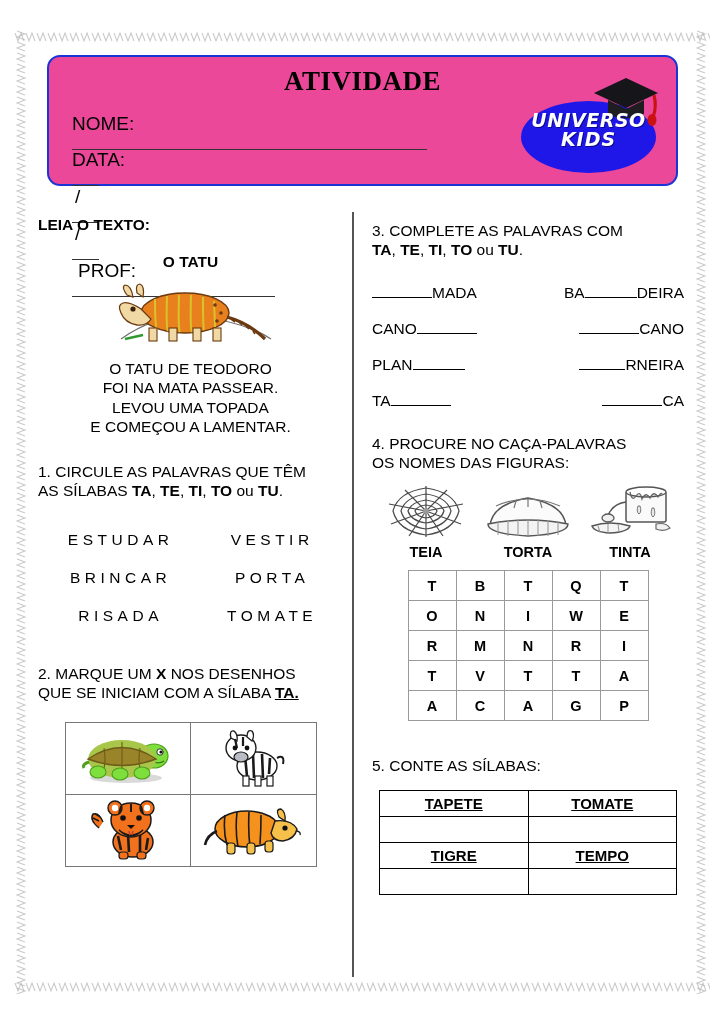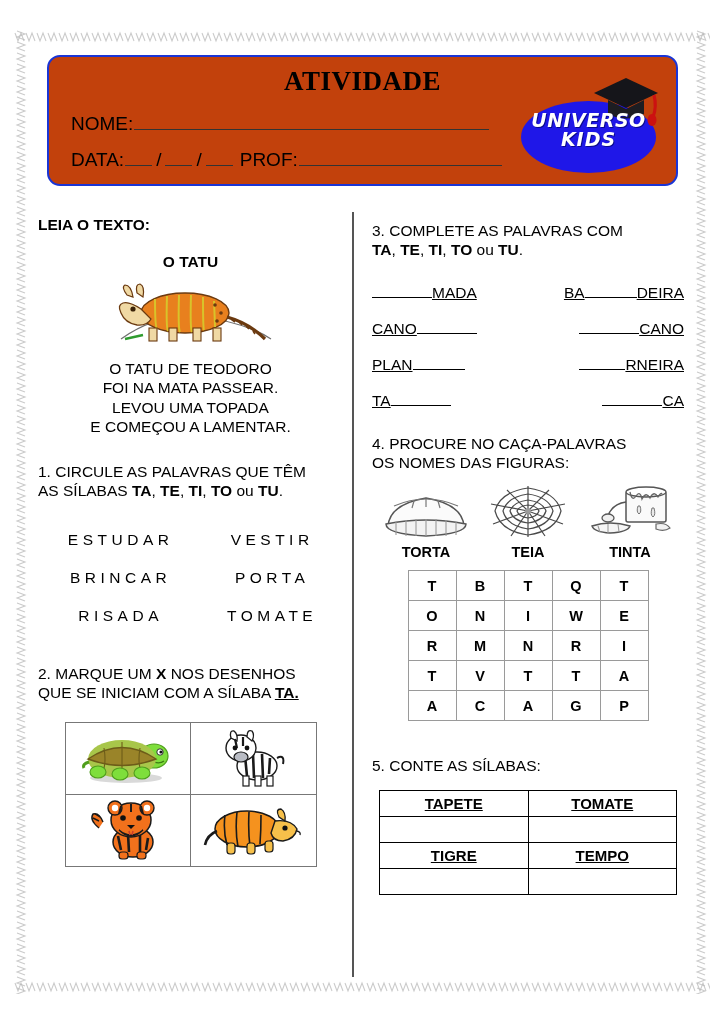--- a/index.html
+++ b/index.html
@@ -29,38 +29,39 @@
   .pb-top    { left: 14px;  top: 30px;  width: 696px; height: 14px; }
   .pb-bottom { left: 14px;  bottom: 30px; width: 696px; height: 14px; }
 
   
   .header-box {
     position: absolute;
     left: 47px; top: 55px;
     width: 631px; height: 131px;
     border: 2.5px solid #1a35d6;
     border-radius: 13px;
-    background: #c2410c;
+    background: #ec4899;
   }
   .activity-title {
     position: absolute;
     left: 0; right: 0; top: 9px;
     text-align: center;
     font-family: "Liberation Serif", serif;
     font-weight: bold;
     font-size: 27px;
     letter-spacing: .5px;
   }
   .field-row {
     position: absolute;
     left: 22px;
     font-size: 19px;
     white-space: nowrap;
     display: flex;
     align-items: baseline;
+    flex-direction: column;
   }
   .row-nome { top: 56px; }
   .row-data { top: 92px; }
   .blank-line {
     display: inline-block;
     border-bottom: 1.6px solid #333;
     height: 15px;
     margin: 0 1px;
   }
   .bl-nome  { width: 355px; }
@@ -161,21 +162,20 @@
     text-align: center;
     vertical-align: middle;
     padding: 2px;
   }
 
   
   .fill-table {
     width: 100%;
     margin-top: 16px;
     border-collapse: collapse;
-    text-decoration: underline;
   }
   .fill-table td {
     font-size: 15.5px;
     padding: 9px 0;
     white-space: nowrap;
   }
   .fill-table td.right { text-align: right; }
   .ul {
     display: inline-block;
     border-bottom: 1.5px solid #000;
@@ -474,41 +474,41 @@
     </tbody>
       </table>
 
     <div class="q-text" style="margin-top:16px">
       <div>4. PROCURE NO CAÇA-PALAVRAS</div>
       <div>OS NOMES DAS FIGURAS:</div>
     </div>
 
     <div class="fig-row">
       <div class="fig-cell">
-        <svg width="92" height="52" viewBox="0 0 92 52">
-          <path d="M8 40 Q10 18 46 12 Q82 18 84 40 Z" fill="#fbfbfb" stroke="#555" stroke-width="1.5"></path>
-          <path d="M14 20 Q46 6 78 20" stroke="#777" stroke-width="1.2" fill="none"></path>
-          <path d="M34 15 L32 22 M46 13 L46 21 M58 15 L60 22" stroke="#777" stroke-width="1.2"></path>
-          <path d="M6 38 Q46 30 86 38 Q86 48 46 50 Q6 48 6 38 Z" fill="#f3f3f3" stroke="#555" stroke-width="1.5"></path>
-          <path d="M16 36 L16 49 M26 34 L26 50 M36 33 L36 50 M46 33 L46 50 M56 33 L56 50 M66 34 L66 50 M76 36 L76 49" stroke="#9a9a9a" stroke-width="1.1"></path>
-        </svg>
-        <div class="fig-label">TORTA</div>
-      </div>
-      <div class="fig-cell">
         <svg width="82" height="54" viewBox="0 0 82 54">
           <g stroke="#4a4a4a" stroke-width="1.2" fill="none">
             <path d="M41 27 L41 2 M41 27 L62 6 M41 27 L78 20 M41 27 L76 40 M41 27 L58 52 M41 27 L41 53 M41 27 L24 52 M41 27 L6 40 M41 27 L4 20 M41 27 L20 6"></path>
             <path d="M41 21 Q50 22 52 27 Q50 33 41 34 Q32 33 30 27 Q32 22 41 21 Z"></path>
             <path d="M41 16 Q56 18 59 27 Q56 37 41 39 Q26 37 23 27 Q26 18 41 16 Z"></path>
             <path d="M41 10 Q62 13 66 27 Q62 42 41 45 Q20 42 16 27 Q20 13 41 10 Z"></path>
             <path d="M41 4 Q69 8 74 27 Q69 47 41 51 Q13 47 8 27 Q13 8 41 4 Z"></path>
           </g>
           <circle cx="41" cy="27" r="3" fill="#9a9a9a"></circle>
         </svg>
         <div class="fig-label">TEIA</div>
+      </div>
+      <div class="fig-cell">
+        <svg width="92" height="52" viewBox="0 0 92 52">
+          <path d="M8 40 Q10 18 46 12 Q82 18 84 40 Z" fill="#fbfbfb" stroke="#555" stroke-width="1.5"></path>
+          <path d="M14 20 Q46 6 78 20" stroke="#777" stroke-width="1.2" fill="none"></path>
+          <path d="M34 15 L32 22 M46 13 L46 21 M58 15 L60 22" stroke="#777" stroke-width="1.2"></path>
+          <path d="M6 38 Q46 30 86 38 Q86 48 46 50 Q6 48 6 38 Z" fill="#f3f3f3" stroke="#555" stroke-width="1.5"></path>
+          <path d="M16 36 L16 49 M26 34 L26 50 M36 33 L36 50 M46 33 L46 50 M56 33 L56 50 M66 34 L66 50 M76 36 L76 49" stroke="#9a9a9a" stroke-width="1.1"></path>
+        </svg>
+        <div class="fig-label">TORTA</div>
       </div>
       <div class="fig-cell">
         <svg width="88" height="56" viewBox="0 0 88 56">
           <rect x="40" y="10" width="40" height="30" rx="2" fill="#fafafa" stroke="#555" stroke-width="1.5"></rect>
           <ellipse cx="60" cy="10" rx="20" ry="5" fill="#fff" stroke="#555" stroke-width="1.4"></ellipse>
           <path d="M44 10 Q46 20 50 14 Q54 8 56 17 Q60 9 64 16 Q68 8 72 15 Q75 10 76 12" stroke="#666" stroke-width="1.3" fill="none"></path>
           <path d="M40 20 Q26 22 22 34" stroke="#555" stroke-width="1.4" fill="none"></path>
           <ellipse cx="22" cy="36" rx="6" ry="4" fill="#f0f0f0" stroke="#555" stroke-width="1.3"></ellipse>
           <path d="M6 44 Q24 38 44 44 Q42 50 24 51 Q8 50 6 44 Z" fill="#f5f5f5" stroke="#555" stroke-width="1.4"></path>
           <path d="M12 44 L14 50 M22 42 L22 51 M32 42 L33 50" stroke="#9a9a9a" stroke-width="1.1"></path>

